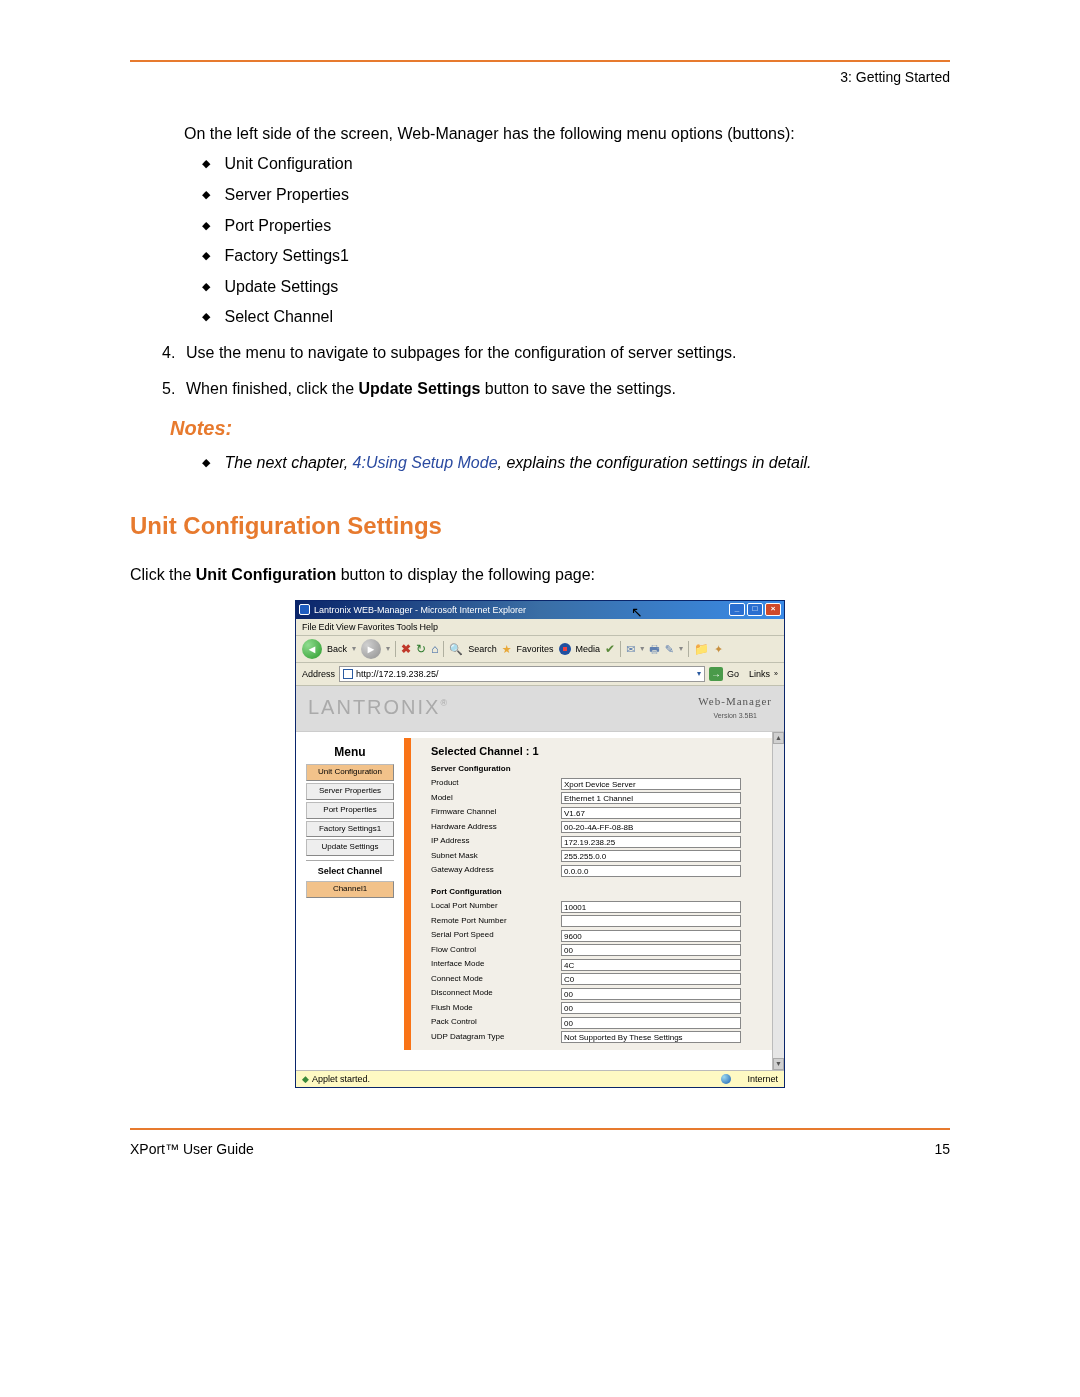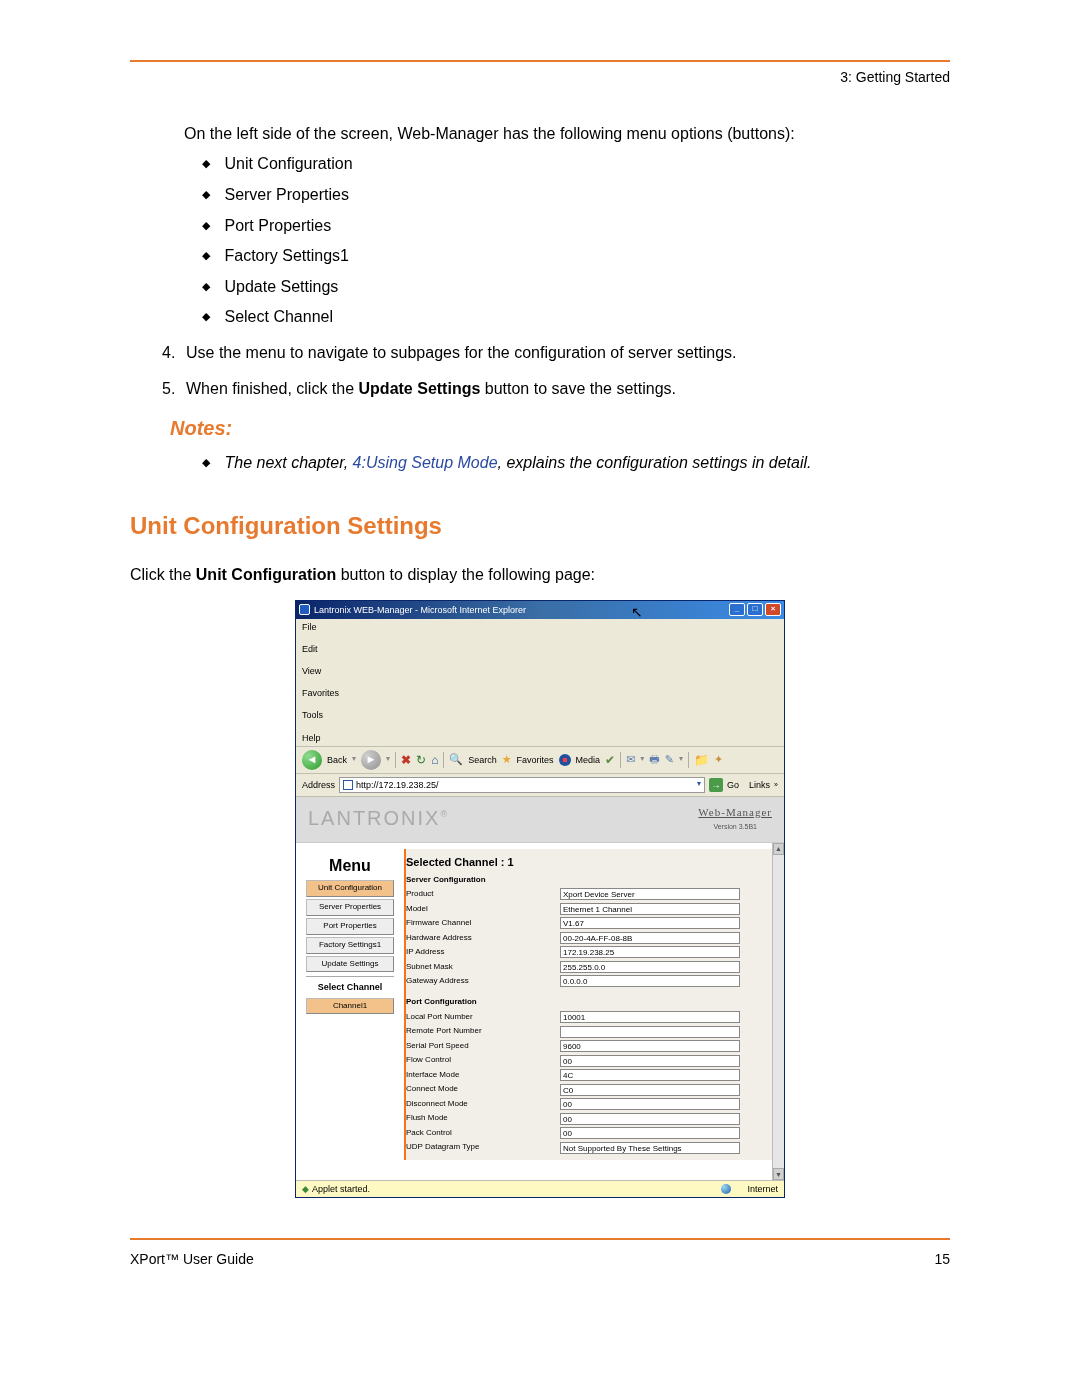--- a/index.html
+++ b/index.html
@@ -50,21 +50,21 @@
   .ie-title-icon { width: 11px; height: 11px; background: #1e5cbf; border: 1px solid #fff; margin-right: 4px; border-radius: 2px; }
   .ie-title-text { flex: 1; }
   .ie-titlebar .win-btn {
     width: 16px; height: 13px; margin-left: 2px; border: 1px solid #fff;
     border-radius: 2px; display: inline-flex; align-items: center; justify-content: center;
     font-size: 8px; font-weight: bold;
   }
   .win-min { background: #2a6ed0; color:#fff;}
   .win-max { background: #2a6ed0; color:#fff;}
   .win-close { background: #d04a2a; color:#fff;}
-  .ie-menubar { background: #ece9d8; padding: 2px 6px; font-size: 9px; display:flex; gap: 10px; border-bottom: 1px solid #c0c0b0; flex-direction: column; }
+  .ie-menubar { background: #ece9d8; padding: 2px 6px; font-size: 9px; display:flex; gap: 2px; border-bottom: 1px solid #c0c0b0; }
   .ie-toolbar { background: #ece9d8; padding: 3px 6px; border-bottom: 1px solid #c0c0b0; display:flex; align-items:center; gap:5px; }
   .ie-btn-round { width: 20px; height: 20px; border-radius: 50%; display:inline-flex; align-items:center; justify-content:center; font-size:11px; color:#fff; }
   .back-btn { background: radial-gradient(circle at 30% 30%, #8fdc8f, #2a9a2a); }
   .fwd-btn { background: radial-gradient(circle at 30% 30%, #d0d0d0, #909090); }
   .stop-ic { color:#c0392b; font-weight:bold; font-size:12px; }
   .refresh-ic { color:#2a7a2a; font-size:12px; }
   .home-ic { color:#2a5aa0; font-size:12px; }
   .search-ic { color:#2a6aa0; font-size:11px; }
   .fav-ic { color:#e8a838; font-size:11px; }
   .media-ic { width:12px; height:12px; border-radius:50%; background: radial-gradient(circle, #f04040 30%, #2050a0 30%); display:inline-block; }
@@ -76,39 +76,39 @@
   .addr-input .page-ic { width:10px; height:10px; background:#fff; border:1px solid #2a5aa0; }
   .go-btn { background: #4a9a4a; color:#fff; width:14px; height:14px; display:inline-flex; align-items:center; justify-content:center; border-radius:2px; font-size:10px;}
   .content-gray { background: #86efac; }
   .header-brand {
     display:flex; justify-content:space-between; align-items:center;
     padding: 8px 12px 10px 12px; background: #dcdcdc;
   }
   .brand-logo { font-family: "Arial Narrow", Arial; font-size: 20px; letter-spacing: 2px; color: #aaa; font-weight: 300; }
   .brand-logo .reg { font-size: 9px; vertical-align: super; }
   .brand-right { text-align:center; font-size: 9px; color: #555; }
-  .brand-right .wm { font-family: "Times New Roman", serif; font-size:11px; letter-spacing:1px;text-decoration:underline; }
+  .brand-right .wm { font-family: "Times New Roman", serif; font-size:11px; letter-spacing:1px; }
   .main-table { display:flex; gap: 6px; padding: 6px 6px 20px 6px; background:#fff; border-top: 1px solid #ccc; position:relative;}
   .sidebar {
     width: 96px; flex:0 0 96px; text-align:center; padding: 6px 4px;
   }
-  .sidebar .menu-title { font-weight:bold; font-size:16px; margin-bottom:4px; }
+  .sidebar .menu-title { font-weight:bold; font-size:12px; margin-bottom:4px; }
   .sidebar .menu-btn {
     display:block; width: 100%; font-size: 8px; padding: 2px 2px; margin-bottom:2px;
     background: #eee; border:1px solid #bbb; border-right-color:#888; border-bottom-color:#888;
     text-align:center;
   }
   .sidebar .menu-btn.active { background: #f2c28a; }
   .sidebar hr { border:none; border-top:1px solid #aaa; margin: 4px 0; }
-  .mainpane { flex:1; background: #f2efe8; border-left:2px solid #f97316; padding: 4px 0; font-size: 9px; }
+  .mainpane { flex:1; background: #f2efe8; border-left:7px solid #f97316; padding: 4px 20px; font-size: 9px; }
   .mainpane h4 { font-size: 11px; font-weight:bold; margin:2px 0 2px 0; }
   .sec-title { font-size: 8px; font-weight:bold; margin: 5px 0 3px 0; }
   .field-row { display:flex; align-items:center; margin: 2.5px 0; }
   .field-label { width: 130px; font-size: 8px; }
-  .field-input { flex:1; max-width: 180px; background:#fff; border:1px solid #888; padding:0 2px; font-size:8px; height:12px; line-height:12px;margin-left:24px; }
+  .field-input { flex:1; max-width: 180px; background:#fff; border:1px solid #888; padding:0 2px; font-size:8px; height:12px; line-height:12px; }
   .scroll-right { position:absolute; right:0; top:0; bottom:0; width:12px; background:#e6e6e6; border-left:1px solid #bbb;}
   .scroll-up, .scroll-down { height:12px; background:#d0d0d0; border:1px solid #aaa; display:flex; align-items:center; justify-content:center; font-size:7px; color:#555;}
   .scroll-down { position:absolute; bottom:0; left:0; right:0;}
   .statusbar { background:#fef9c3; border-top:1px solid #bbb; padding:2px 6px; font-size:9px; display:flex; justify-content:space-between; align-items:center;}
   .statusbar .inet { display:flex; align-items:center; gap:16px; }
   .inet-ic { width:10px; height:10px; border-radius:50%; background: radial-gradient(circle at 30% 30%, #9bd8f0, #1a60b0);}
   .cursor-arrow { position:absolute; font-size:14px; color:#000; pointer-events:none; }
 
   .footer { font-size: 14px; padding: 0 130px; }
   .footer-top { border-top: 2px solid #e77a2e; padding-top:10px; display:flex; justify-content:space-between;}

